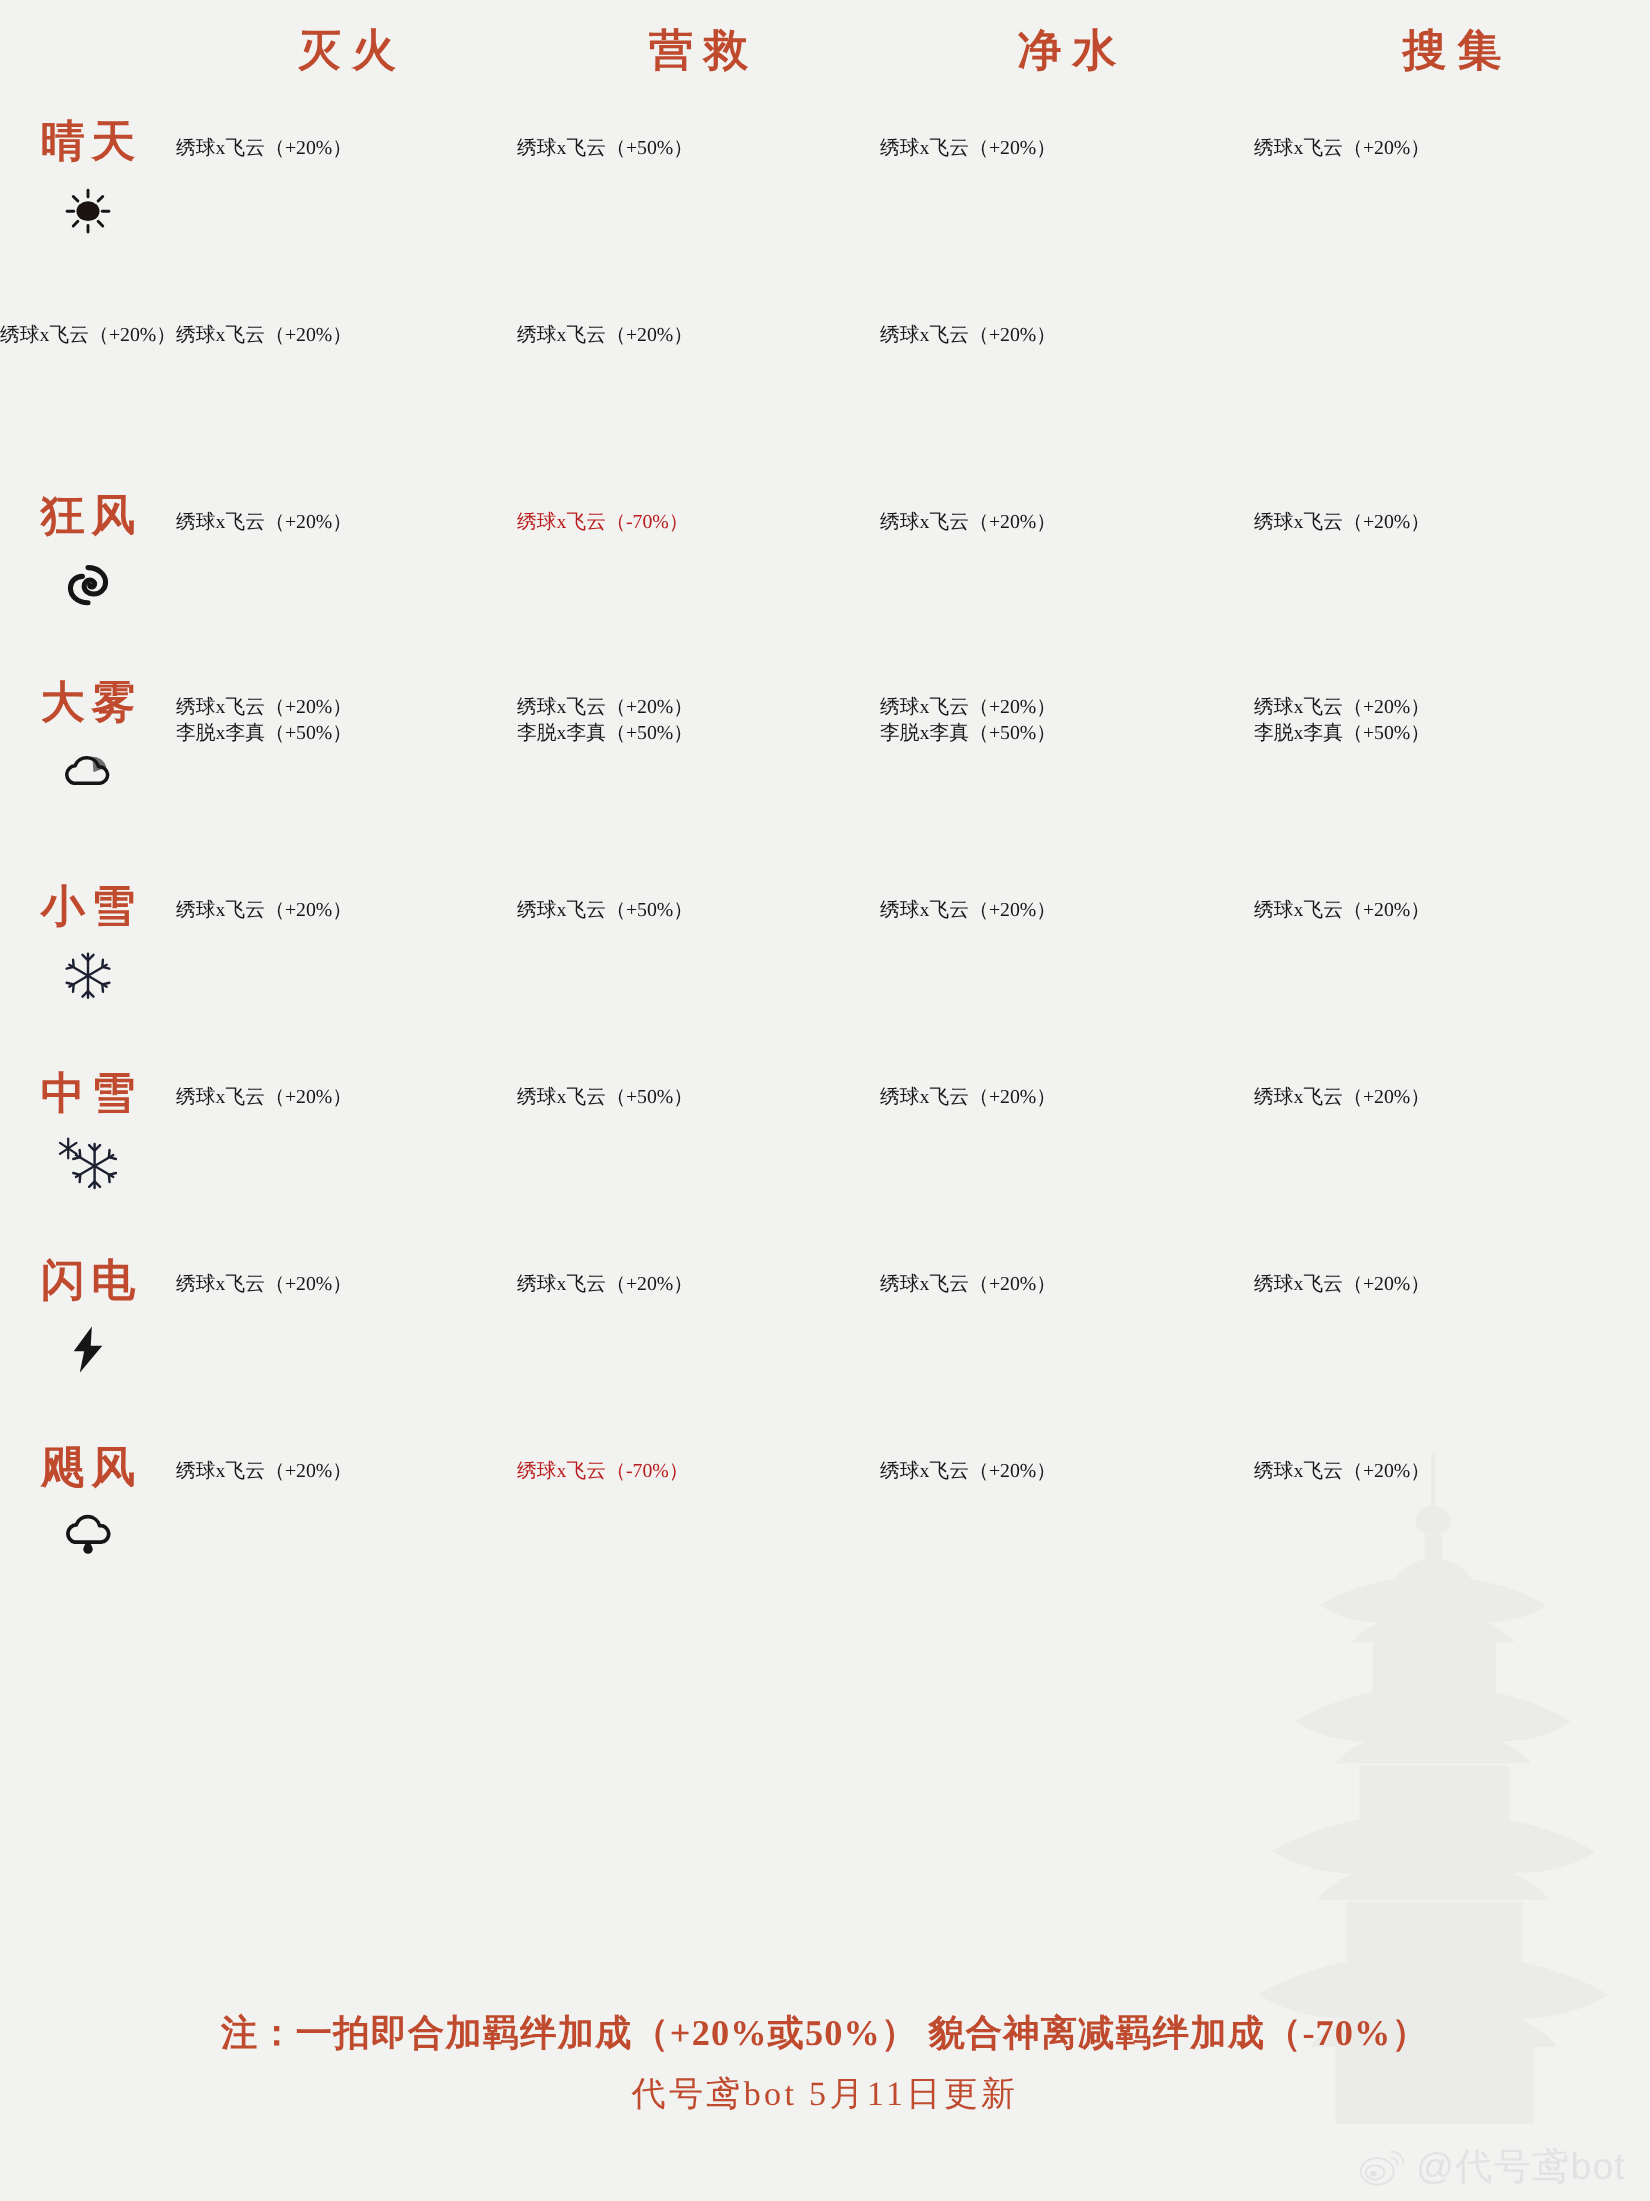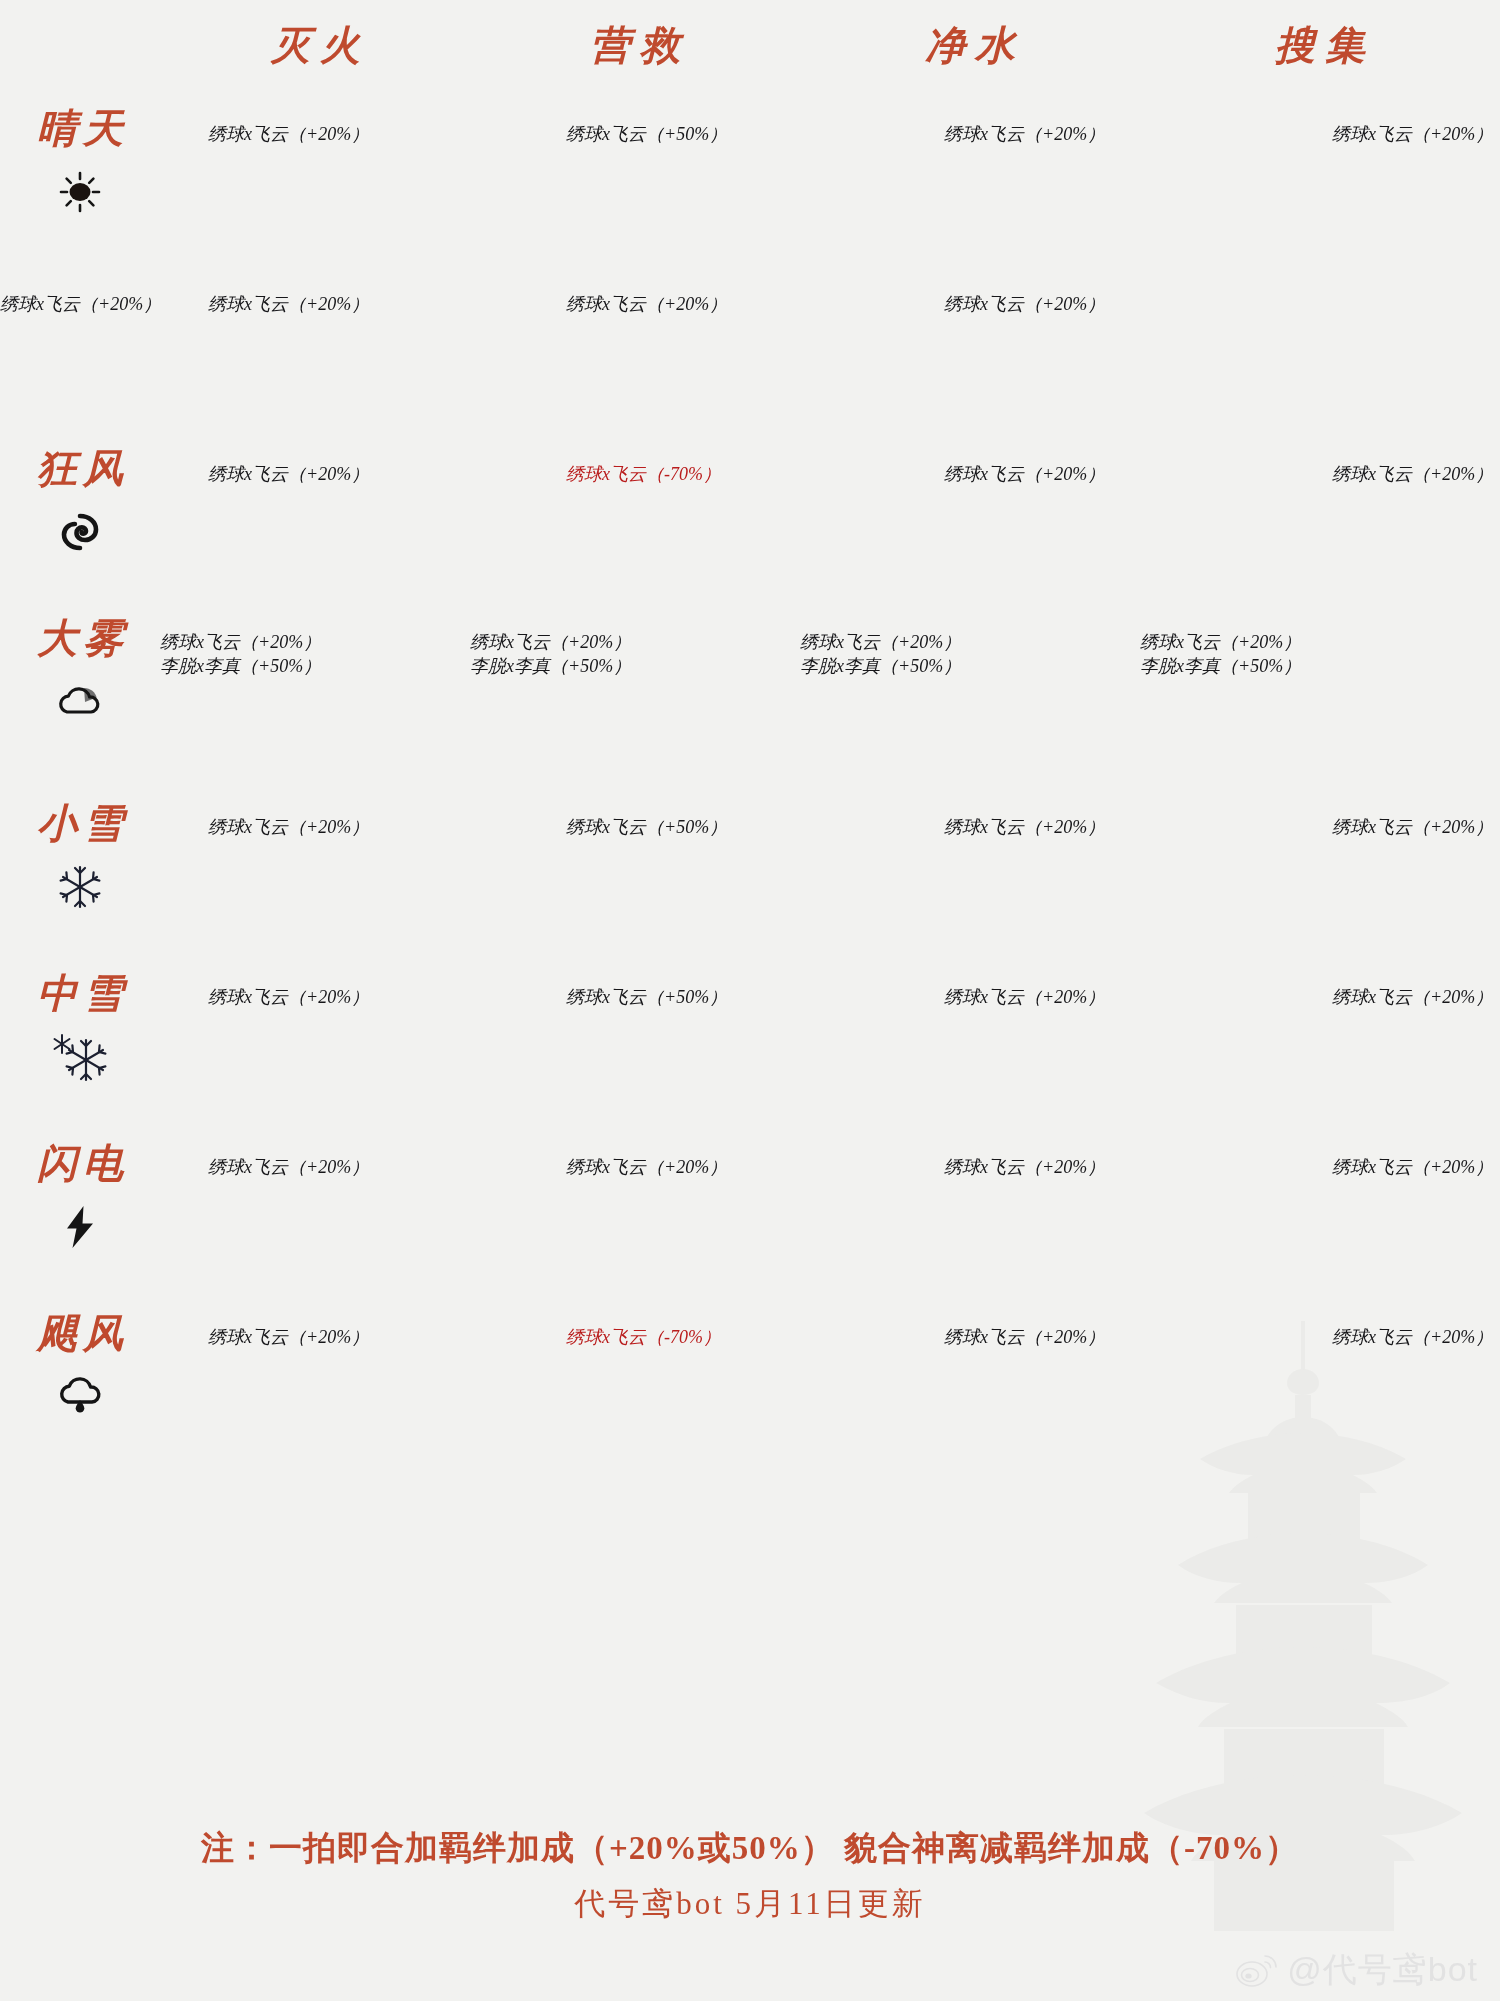--- a/index.html
+++ b/index.html
@@ -12,21 +12,21 @@
   }
 
   
   #pagoda-watermark{
     position:absolute; right:30px; bottom:60px;
     width:330px; height:620px;
     opacity:.55; pointer-events:none; z-index:0;
   }
 
   
-  #table-wrap{ position:relative; z-index:2; width:1500px;font-style:italic; }
+  #table-wrap{ position:relative; z-index:2; width:1500px; }
 
   .grid{ display:grid;
          grid-template-columns:160px 310px 330px 340px 360px; }
 
   
   .hdr{ height:100px; }
   .hdr .hcell{
     display:flex; align-items:center; justify-content:center;
     color:#bf4a2e; font-weight:bold; font-size:40px;
     letter-spacing:10px; text-indent:10px;
@@ -52,21 +52,21 @@
 
   .dcell{
     padding-top:20px;
     font-size:18px; color:#17171a; line-height:1.36;
     white-space:nowrap;
   }
   .dcell .line.neg{ color:#b91c1c; }
 
   .r0 .dcell,.r1 .dcell,.r2 .dcell{ padding-top:22px; }
 
-  .row-h-1{ height:170px;gap:48px; }
+  .row-h-1{ height:170px; }
   .row-h-2{ height:185px; }
 
   
   #footer{
     position:absolute; left:0; right:0; bottom:76px;
     text-align:center; z-index:2;
   }
   #footer .note{
     color:#bf4a2e; font-weight:bold; font-size:33px;
     letter-spacing:1px; white-space:nowrap;

